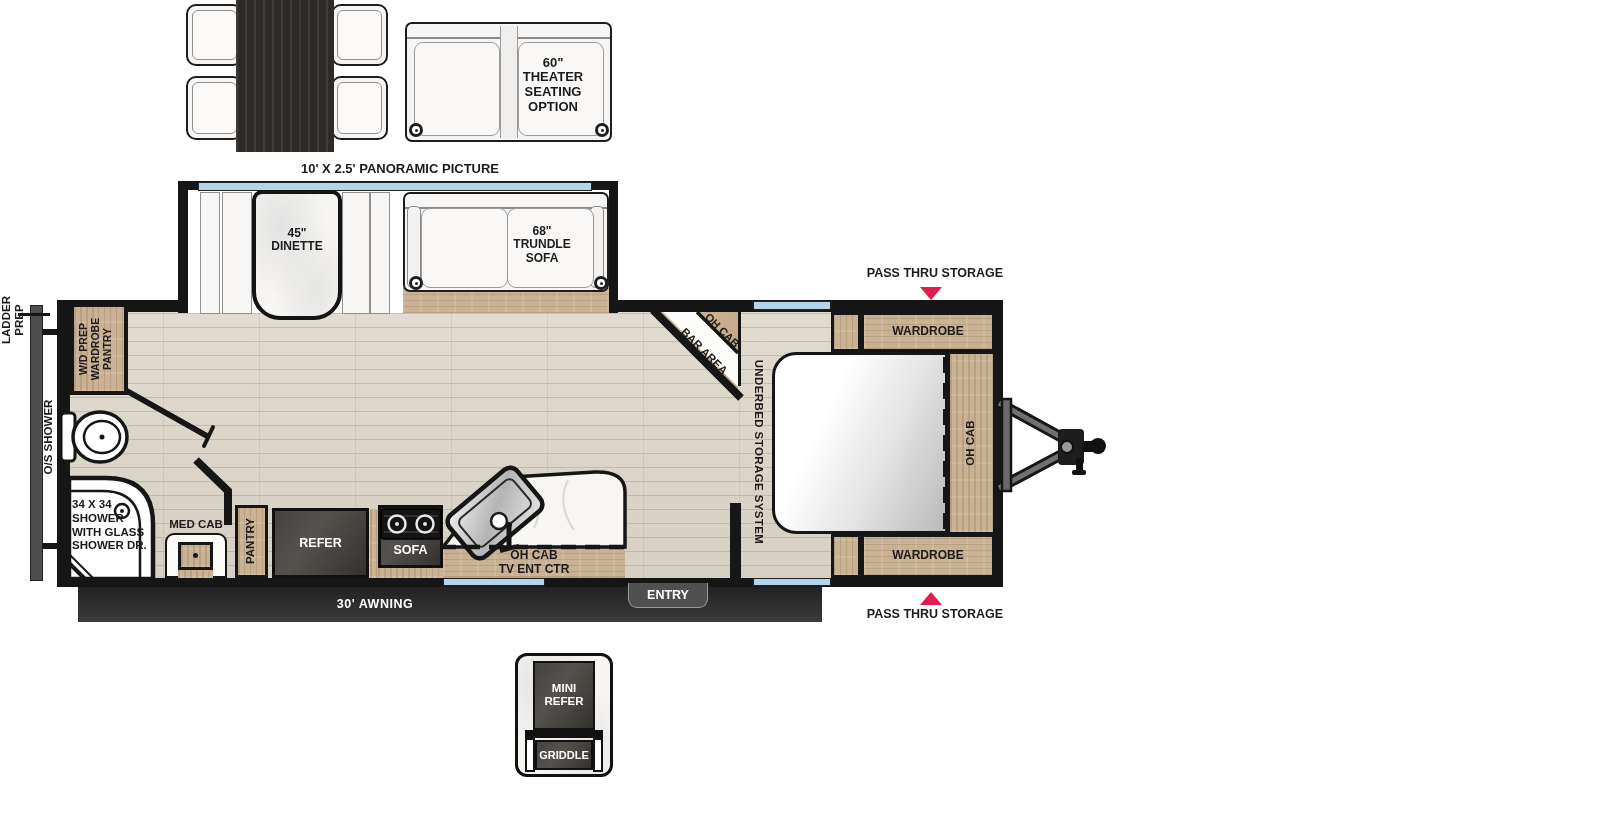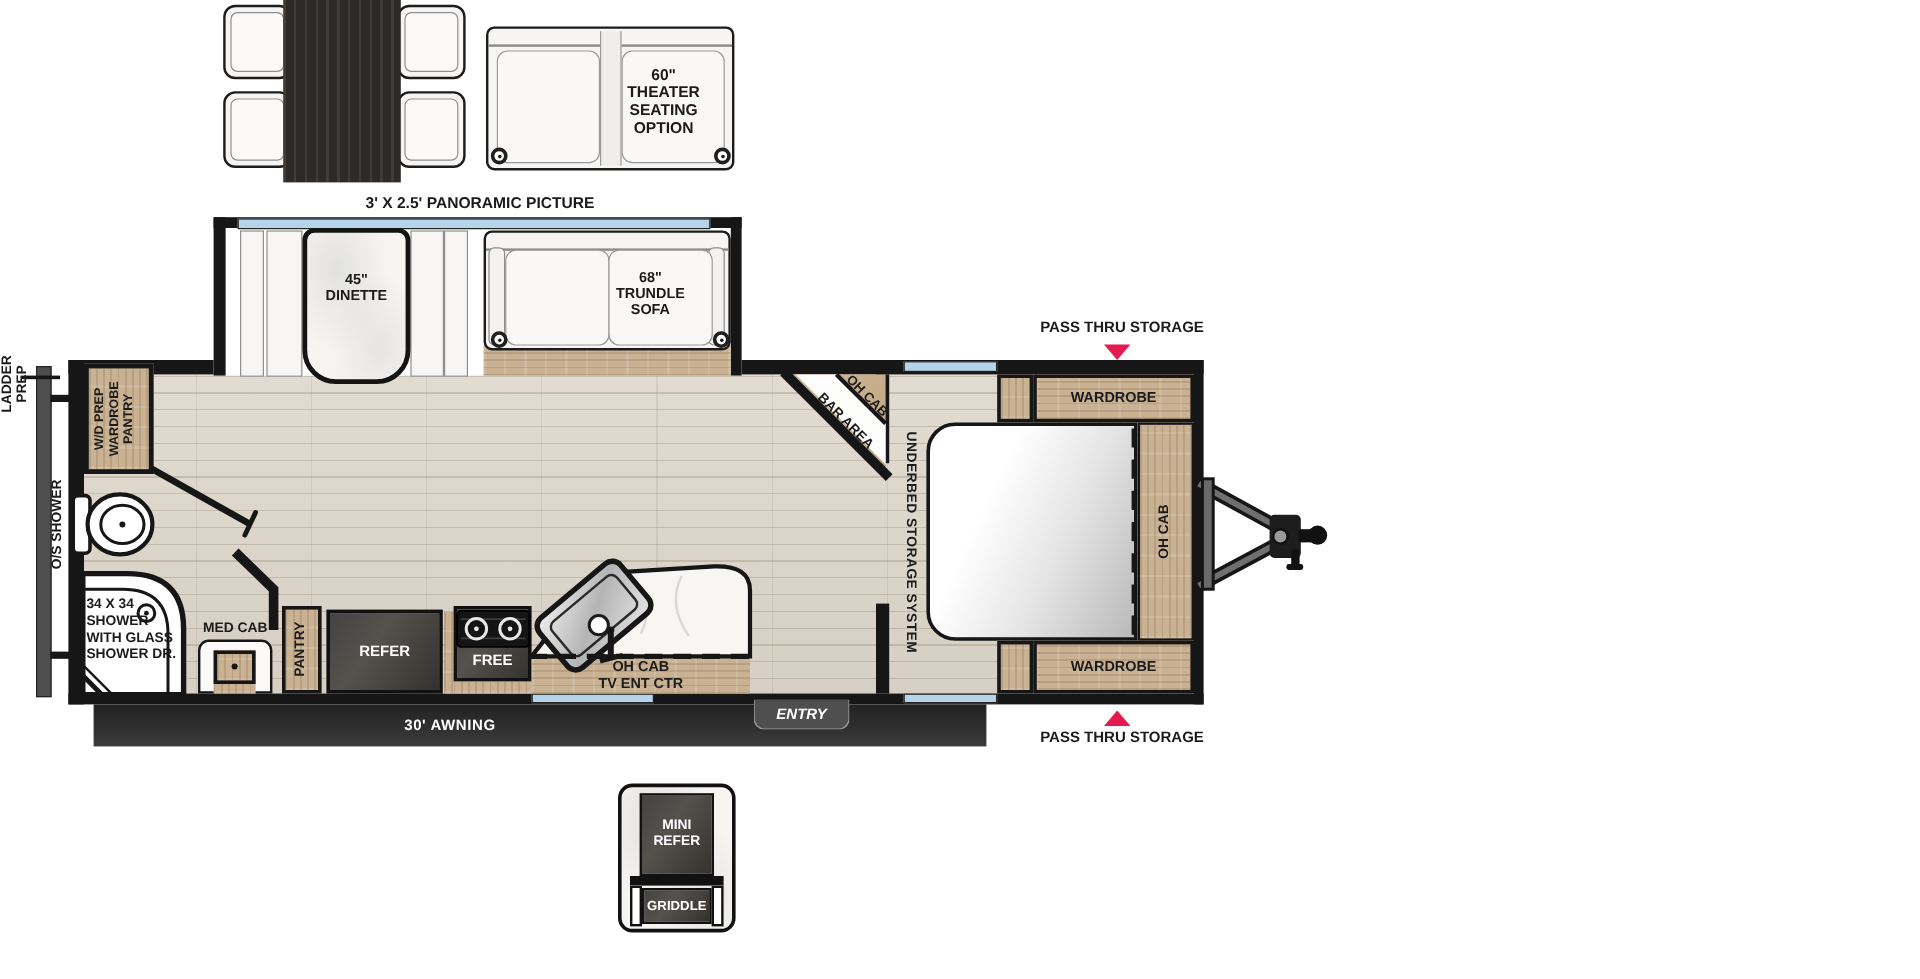--- a/index.html
+++ b/index.html
@@ -87,21 +87,21 @@
   <div class="abs sofa" style="left:405px;top:22px;width:207px;height:120px;">
     <div class="sofa-back"></div>
     <div class="cush" style="left:7px;top:18px;width:86px;height:94px;"></div>
     <div class="cush" style="left:111px;top:18px;width:86px;height:94px;"></div>
     <div class="abs" style="left:93px;top:2px;width:18px;height:112px;border-left:1.5px solid #9a9a9a;border-right:1.5px solid #9a9a9a;background:#efeeec;"></div>
   </div>
   <span class="cup" style="left:409px;top:123px;"></span>
   <span class="cup" style="left:595px;top:123px;"></span>
   <div class="lbl flex" style="left:522px;top:48px;width:62px;height:74px;font-size:13px;">60" THEATER SEATING OPTION</div>
 
-  <div class="lbl" style="left:290px;top:162px;width:220px;font-size:13px;">3' X 2.5' PANORAMIC PICTURE</div>
+  <div class="lbl" style="left:290px;top:162px;width:220px;font-size:13px;">10' X 2.5' PANORAMIC PICTURE</div>
 
   <div class="abs floor" style="left:67px;top:310px;width:930px;height:270px;"></div>
   <div class="abs wall" style="left:57px;top:300px;width:13px;height:287px;"></div>
   <div class="abs wall" style="left:57px;top:300px;width:140px;height:12px;"></div>
   <div class="abs wall" style="left:608px;top:300px;width:395px;height:12px;"></div>
   <div class="abs wall" style="left:995px;top:300px;width:8px;height:287px;"></div>
   <div class="abs wall" style="left:57px;top:578px;width:946px;height:9px;"></div>
   <div class="abs win" style="left:753px;top:301px;width:78px;height:9px;"></div>
   <div class="abs win" style="left:443px;top:578px;width:102px;height:8px;"></div>
   <div class="abs win" style="left:753px;top:578px;width:78px;height:8px;"></div>
@@ -146,21 +146,21 @@
 
   <div class="abs wood-v bdr3" style="left:235px;top:505px;width:33px;height:73px;"></div>
   <div class="lbl rot-ccw" style="left:218px;top:534px;width:66px;height:14px;font-size:11.5px;">PANTRY</div>
 
   <div class="abs dark-box" style="left:272px;top:508px;width:97px;height:70px;"></div>
   <div class="lbl flex white" style="left:272px;top:508px;width:97px;height:70px;font-size:12.5px;">REFER</div>
   <div class="abs wood-v" style="left:370px;top:510px;width:8px;height:68px;"></div>
 
   <div class="abs dark-box" style="left:378px;top:505px;width:65px;height:63px;"></div>
   <div class="abs wood-v" style="left:378px;top:568px;width:65px;height:10px;"></div>
-  <div class="lbl white" style="left:378px;top:543px;width:65px;font-size:12.5px;">FREE</div>
+  <div class="lbl white" style="left:378px;top:543px;width:65px;font-size:12.5px;">SOFA</div>
 
   <div class="abs wood-h" style="left:443px;top:548px;width:182px;height:30px;"></div>
   <div class="lbl flex col" style="left:443px;top:549px;width:182px;height:28px;font-size:12px;line-height:1.15;">
     <div>OH CAB</div>
     <div>TV ENT CTR</div>
   </div>
 
   <div class="abs wall" style="left:730px;top:312px;width:11px;height:74px;"></div>
   <div class="abs wall" style="left:730px;top:503px;width:11px;height:75px;"></div>
 
@@ -180,21 +180,21 @@
   <div class="lbl rot-cw" style="left:655px;top:445px;width:205px;height:14px;font-size:11.5px;letter-spacing:.4px;">UNDERBED STORAGE SYSTEM</div>
 
   <div class="lbl" style="left:845px;top:266px;width:180px;font-size:12.5px;">PASS THRU STORAGE</div>
   <span class="tri tri-down" style="left:920px;top:287px;"></span>
   <span class="tri tri-up" style="left:920px;top:592px;"></span>
   <div class="lbl" style="left:845px;top:607px;width:180px;font-size:12.5px;">PASS THRU STORAGE</div>
 
   <div class="abs awning" style="left:78px;top:587px;width:744px;height:35px;"></div>
   <div class="lbl white" style="left:80px;top:597px;width:590px;font-size:12.5px;letter-spacing:.5px;">30' AWNING</div>
   <div class="abs entry-tab" style="left:628px;top:583px;width:80px;height:25px;"></div>
-  <div class="lbl flex white" style="left:628px;top:583px;width:80px;height:24px;font-size:12.5px;font-style:italic;">ENTRY</div>
+  <div class="lbl flex white" style="left:628px;top:583px;width:80px;height:24px;font-size:12.5px;">ENTRY</div>
 
   <div class="abs marble" style="left:515px;top:653px;width:98px;height:124px;border:3px solid #111;border-radius:12px;"></div>
   <div class="abs dark-box" style="left:533px;top:661px;width:62px;height:69px;border-width:2px;"></div>
   <div class="lbl flex" style="left:541px;top:672px;width:46px;height:46px;font-size:11.5px;color:#fff;">MINI REFER</div>
   <div class="abs" style="left:525px;top:730px;width:78px;height:8px;background:#111;"></div>
   <div class="abs" style="left:525px;top:738px;width:10px;height:34px;background:#fff;border:2px solid #111;"></div>
   <div class="abs" style="left:593px;top:738px;width:10px;height:34px;background:#fff;border:2px solid #111;"></div>
   <div class="abs dark-box" style="left:535px;top:740px;width:58px;height:30px;border-width:2px;"></div>
   <div class="lbl flex white" style="left:535px;top:740px;width:58px;height:30px;font-size:11px;">GRIDDLE</div>
 

